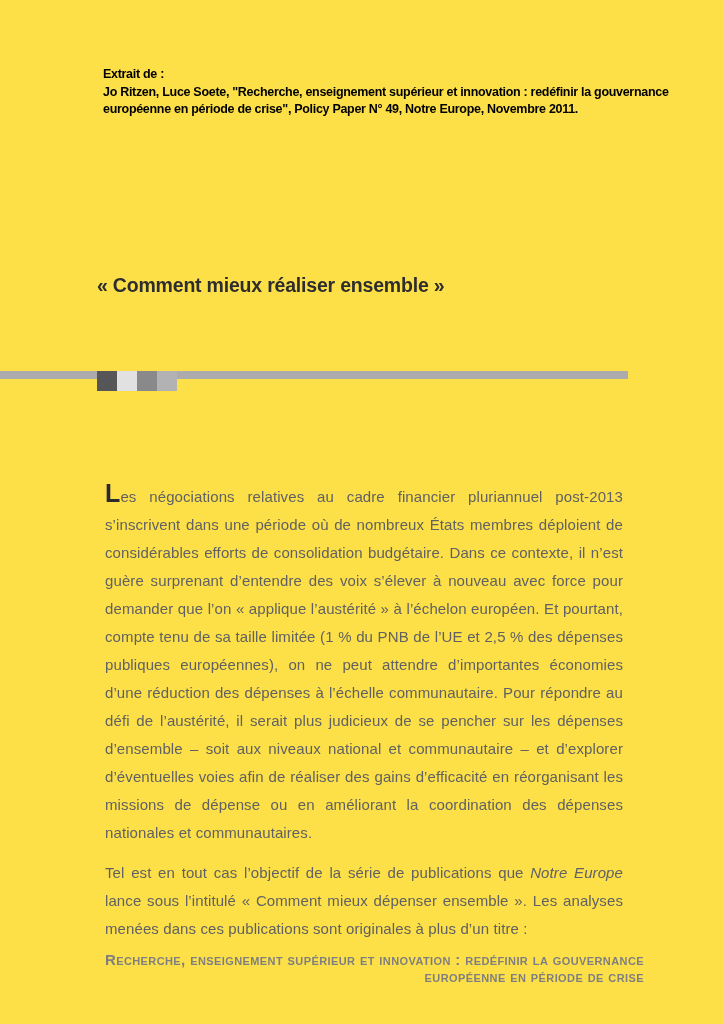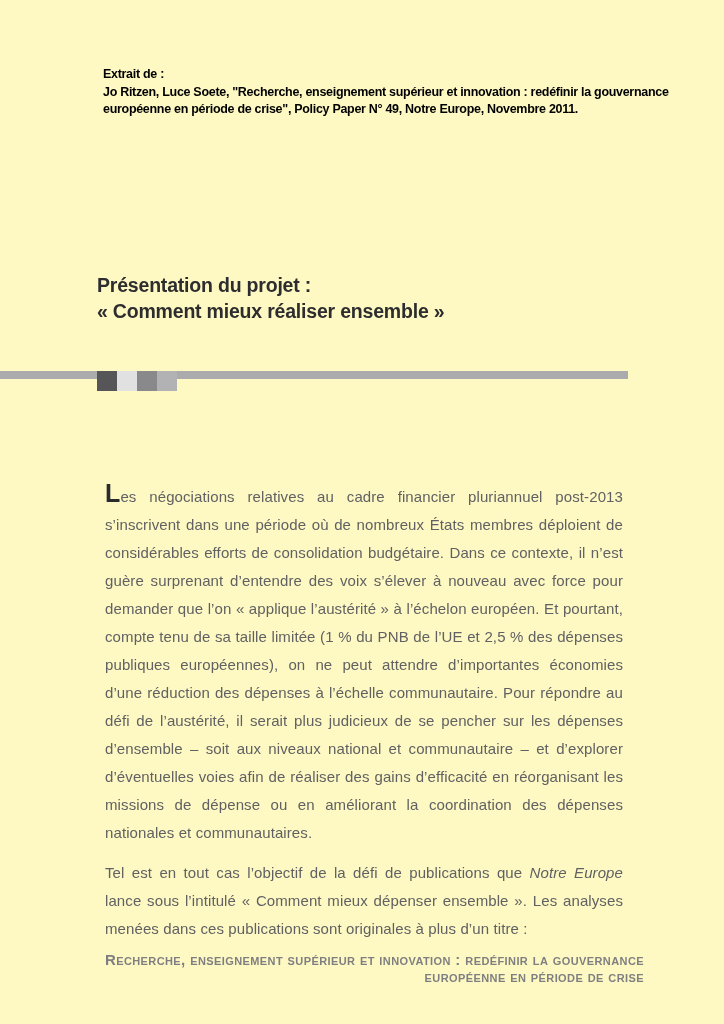--- a/index.html
+++ b/index.html
@@ -4,21 +4,21 @@
 <style>
   html, body {
     margin: 0;
     padding: 0;
     background: #ffffff;
   }
   .page {
     position: relative;
     width: 724px;
     height: 1024px;
-    background: #fef9c3;
+    background: #fde047;
     overflow: hidden;
     font-family: "Liberation Sans", sans-serif;
   }
 
   
   .header {
     position: absolute;
     left: 103px;
     top: 66px;
     width: 580px;
@@ -111,34 +111,33 @@
 <body>
 
 <div class="page">
 
   <div class="header">
     <span class="extrait">Extrait de :</span>
     <span class="citation">Jo Ritzen, Luce Soete, "Recherche, enseignement supérieur et innovation : redéfinir la gouvernance européenne en période de crise", Policy Paper N° 49, Notre Europe, Novembre 2011.</span>
   </div>
 
   <div class="title-block">
-    <div class="title-line">Présentation du projet :</div>
     <div class="title-line">« Comment mieux réaliser ensemble »</div>
   </div>
 
   <div class="divider-bar" style="background: rgb(171, 171, 173);"></div>
   <div class="divider-square sq-0" style="background: rgb(86, 86, 88);"></div>
   <div class="divider-square sq-1" style="background: rgb(225, 225, 225);"></div>
   <div class="divider-square sq-2" style="background: rgb(137, 137, 139);"></div>
   <div class="divider-square sq-3" style="background: rgb(178, 178, 180);"></div>
 
   <div class="body-text">
     <p>
       <span class="dropcap">L</span><span>es négociations relatives au cadre financier pluriannuel post-2013 s’inscrivent dans une période où de nombreux États membres déploient de considérables efforts de consolidation budgétaire. Dans ce contexte, il n’est guère surprenant d’entendre des voix s’élever à nouveau avec force pour demander que l’on « applique l’austérité » à l’échelon européen. Et pourtant, compte tenu de sa taille limitée (1 % du PNB de l’UE et 2,5 % des dépenses publiques européennes), on ne peut attendre d’importantes économies d’une réduction des dépenses à l’échelle communautaire. Pour répondre au défi de l’austérité, il serait plus judicieux de se pencher sur les dépenses d’ensemble – soit aux niveaux national et communautaire – et d’explorer d’éventuelles voies afin de réaliser des gains d’efficacité en réorganisant les missions de dépense ou en améliorant la coordination des dépenses nationales et communautaires.</span>
     </p>
     <p>
-      <span>Tel est en tout cas l’objectif de la défi de publications que </span><span class="italic">Notre Europe</span><span> lance sous l’intitulé « Comment mieux dépenser ensemble ». Les analyses menées dans ces publications sont originales à plus d’un titre :</span>
+      <span>Tel est en tout cas l’objectif de la série de publications que </span><span class="italic">Notre Europe</span><span> lance sous l’intitulé « Comment mieux dépenser ensemble ». Les analyses menées dans ces publications sont originales à plus d’un titre :</span>
     </p>
   </div>
 
   <div class="footer">Recherche, enseignement supérieur et innovation : redéfinir la gouvernance européenne en période de crise</div>
 
 </div>
 
 </body></html>

